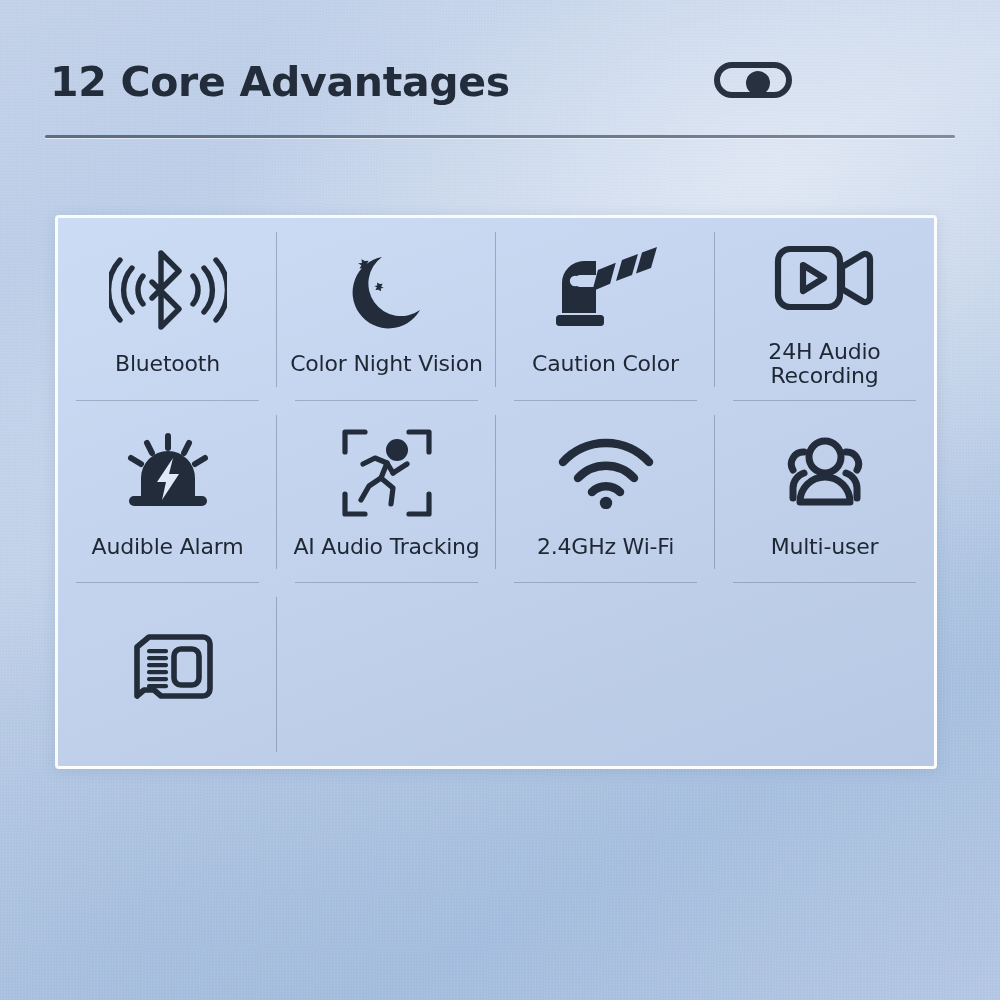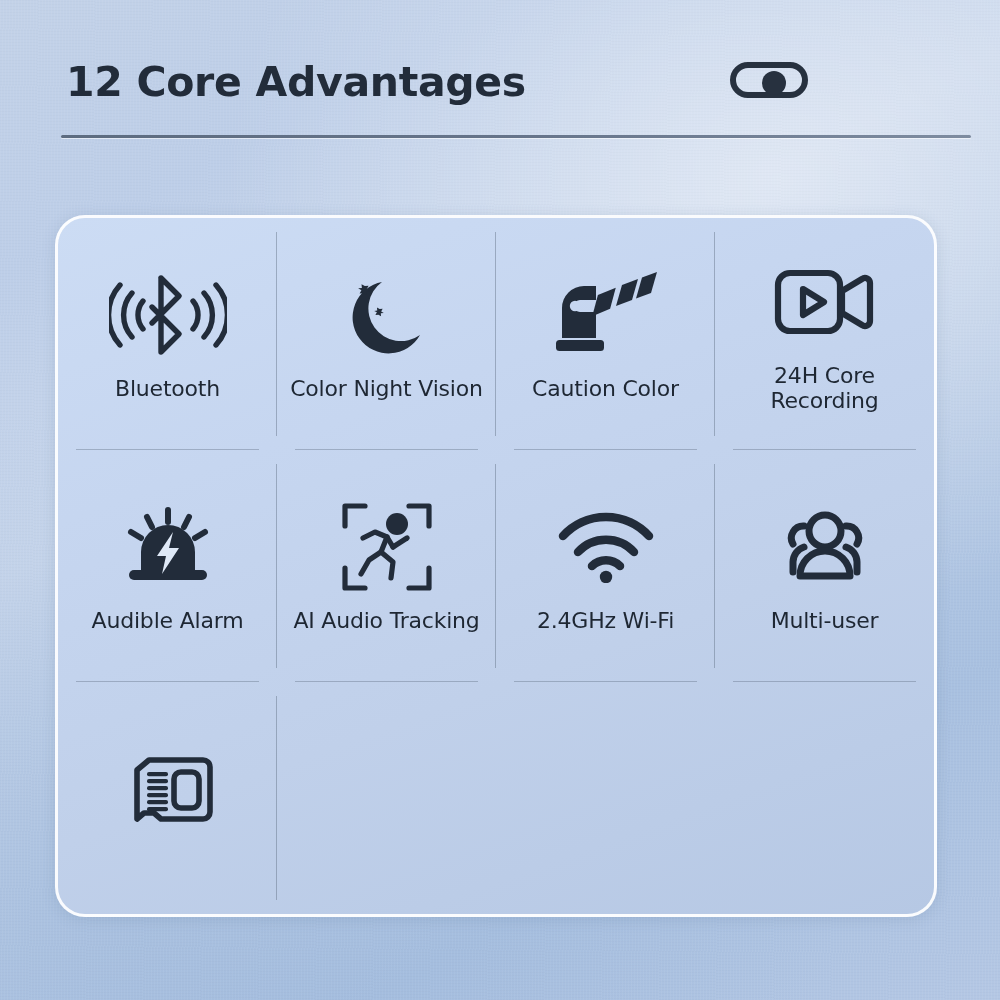--- a/index.html
+++ b/index.html
@@ -26,21 +26,21 @@
     pointer-events: none;
     opacity: 0.30;
     background-image:
       repeating-linear-gradient(91deg, rgba(255,255,255,0.16) 0px, rgba(255,255,255,0.16) 1px, rgba(0,0,0,0.0) 1px, rgba(0,0,0,0.0) 3px),
       repeating-linear-gradient(1deg, rgba(0,0,0,0.045) 0px, rgba(0,0,0,0.045) 1px, rgba(255,255,255,0.0) 1px, rgba(255,255,255,0.0) 3px);
   }
 
   
   .header {
     position: absolute;
-    left: 16px; top: 0;
+    left: 0; top: 0;
     width: 844px;
     height: 140px;
   }
 
   .page-title {
     position: absolute;
     left: 50px;
     top: 62px;
     font-size: 41px;
     font-weight: 700;
@@ -79,22 +79,22 @@
     border-radius: 2px;
     box-shadow: 0 1px 0 rgba(255,255,255,0.55);
   }
 
   
   .panel {
     position: absolute;
     left: 55px;
     top: 215px;
     width: 882px;
-    height: 702px;
-    border-radius: 30px;
+    height: 554px;
+    border-radius: 4px;
     border: 3px solid rgba(255,255,255,0.92);
     background: linear-gradient(160deg, #ccdcf4 0%, #c6d6f0 30%, #c0d0ea 62%, #b6c8e4 100%);
     box-shadow: 0 2px 14px rgba(90,115,150,0.18);
     overflow: hidden;
     padding-left: 24px;
   }
 
   .grid {
     position: absolute;
     inset: 0;
@@ -218,21 +218,21 @@
     <div class="cell">
       <div class="icon-wrap">
         <svg width="102" height="74" viewBox="0 0 102 74">
           <g fill="none" stroke="#222c3a" stroke-width="6.2" stroke-linejoin="round">
             <rect x="4" y="8" width="62" height="58" rx="12"></rect>
             <path d="M68 26 L88 14 A5 5 0 0 1 96 18 L96 56 A5 5 0 0 1 88 60 L68 48 Z"></path>
             <path d="M29 24 L50 37 L29 50 Z" stroke-linecap="round"></path>
           </g>
         </svg>
       </div>
-      <div class="cell-label">24H Core Recording</div>
+      <div class="cell-label">24H Audio Recording</div>
     </div>
 
 
     <div class="cell">
       <div class="icon-wrap">
         <svg width="94" height="82" viewBox="0 0 94 82">
           <g fill="#222c3a">
             <path d="M20 65 L20 46 A27 27 0 0 1 74 46 L74 65 Z"></path>
             <rect x="8" y="64" width="78" height="10" rx="5"></rect>
             <path d="M52 26 L36 50 L45 50 L41 68 L58 42 L48 42 Z" fill="#dfe9f7"></path>

